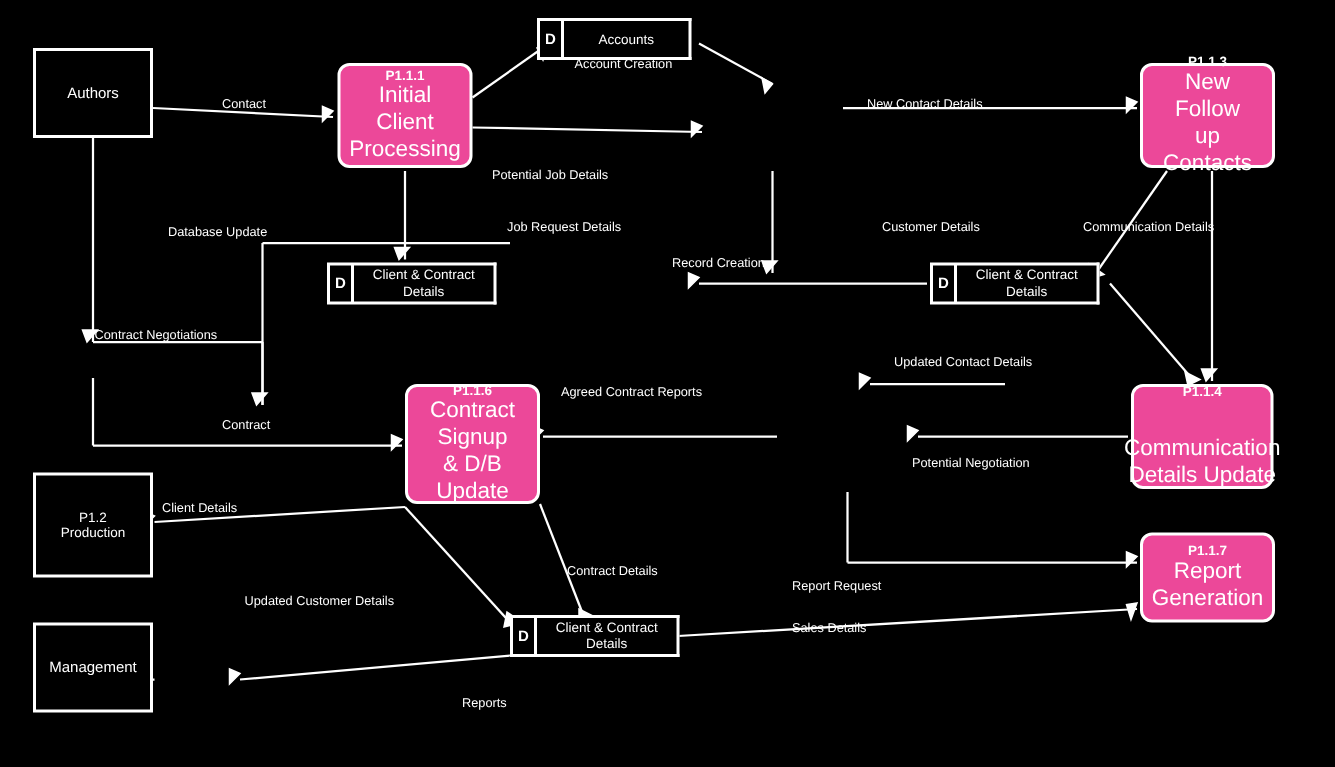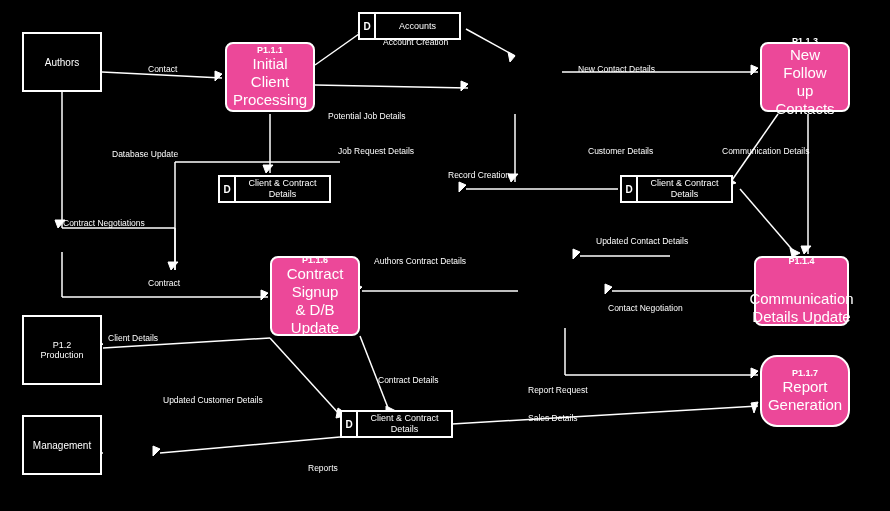--- a/index.html
+++ b/index.html
@@ -216,21 +216,21 @@
     <span class="process-id">P1.1.4</span>
     <span class="process-name">Communication<br>Details Update</span>
   </div>
 
 
   <div class="process-box" style="left:270px;top:256px;width:90px;height:80px;">
     <span class="process-id">P1.1.6</span>
     <span class="process-name">Contract<br>Signup &amp; D/B<br>Update</span>
   </div>
 
-  <div class="process-box" style="left:760px;top:355px;width:90px;height:72px;border-radius:17px;">
+  <div class="process-box" style="left:760px;top:355px;width:90px;height:60px;">
     <span class="process-id">P1.1.7</span>
     <span class="process-name">Report<br>Generation</span>
   </div>
 
   <div class="data-store" style="left:358px;top:12px;">
     <div class="data-store-d">D</div>
     <div class="data-store-name" style="width:85px;">Accounts</div>
   </div>
 
   <div class="data-store" style="left:218px;top:175px;">
@@ -252,22 +252,22 @@
   <span class="arrow-label" style="left:383px;top:37px;">Account Creation</span>
   <span class="arrow-label" style="left:328px;top:93px;margin-top:18px;">Potential Job Details</span>
   <span class="arrow-label" style="left:578px;top:64px;text-align:right;">New Contact Details</span>
   <span class="arrow-label" style="left:338px;top:146px;">Job Request Details</span>
   <span class="arrow-label" style="left:448px;top:170px;">Record Creation</span>
   <span class="arrow-label" style="left:588px;top:146px;">Customer Details</span>
   <span class="arrow-label" style="left:688px;top:146px;margin-left:34px;">Communication Details</span>
   <span class="arrow-label" style="left:112px;top:149px;">Database Update</span>
   <span class="arrow-label" style="left:63px;top:218px;">Contract Negotiations</span>
   <span class="arrow-label" style="left:596px;top:236px;">Updated Contact Details</span>
-  <span class="arrow-label" style="left:374px;top:256px;">Authors Contract Details</span>
-  <span class="arrow-label" style="left:608px;top:303px;">Contact Negotiation</span>
+  <span class="arrow-label" style="left:374px;top:256px;">Agreed Contract Reports</span>
+  <span class="arrow-label" style="left:608px;top:303px;">Potential Negotiation</span>
   <span class="arrow-label" style="left:148px;top:278px;">Contract</span>
   <span class="arrow-label" style="left:108px;top:333px;">Client Details</span>
   <span class="arrow-label" style="left:378px;top:375px;">Contract Details</span>
   <span class="arrow-label" style="left:528px;top:385px;">Report Request</span>
   <span class="arrow-label" style="left:528px;top:413px;">Sales Details</span>
   <span class="arrow-label" style="left:163px;top:395px;text-align:center;">Updated Customer Details</span>
   <span class="arrow-label" style="left:308px;top:463px;">Reports</span>
 </div>
 
 </body></html>

